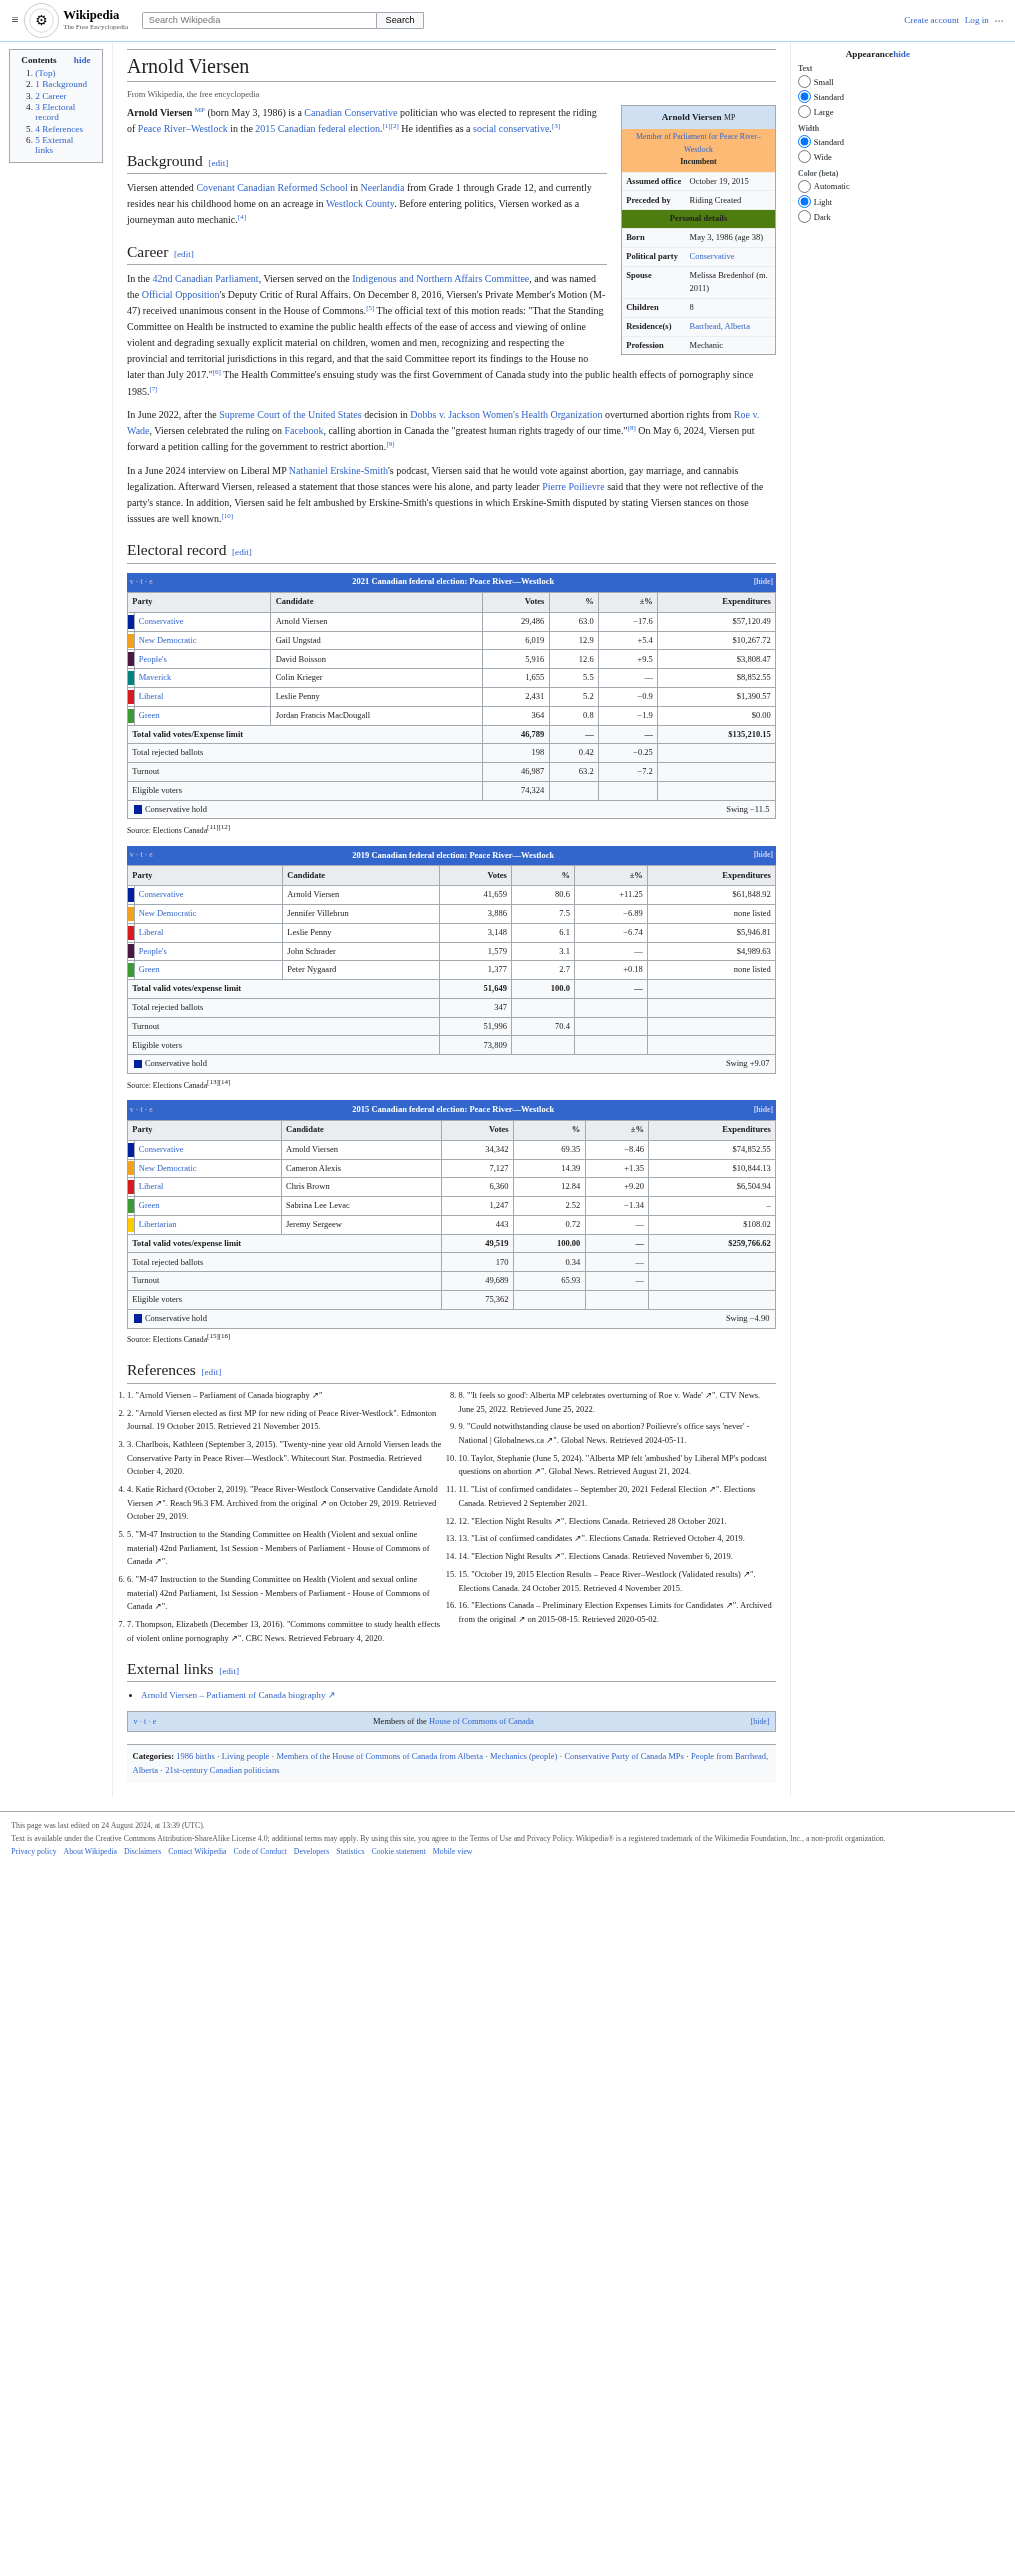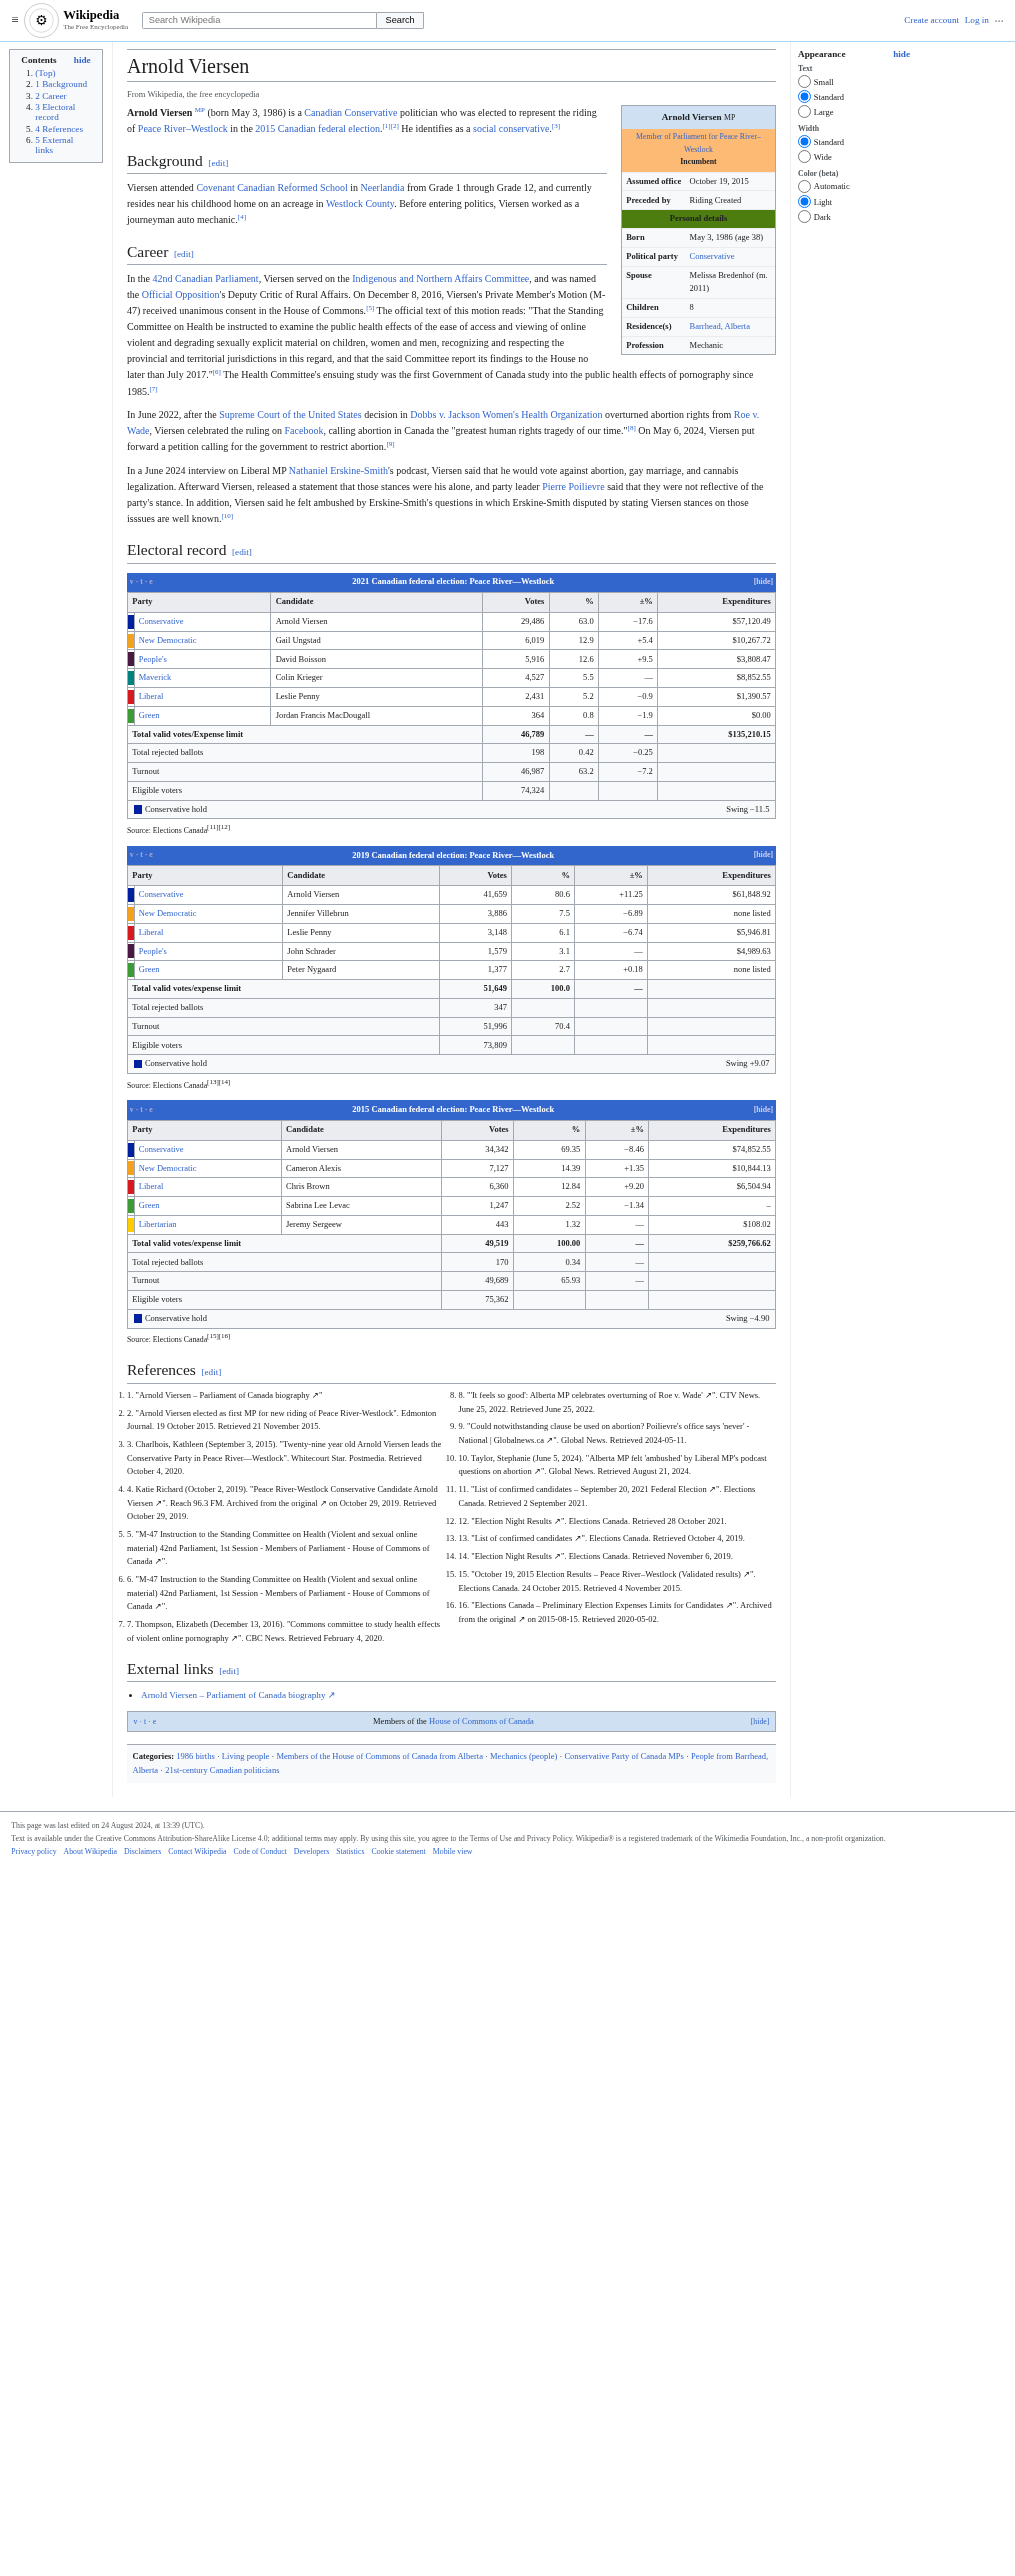--- a/index.html
+++ b/index.html
@@ -26,21 +26,21 @@
     #content { flex: 1; padding: 7px 14px 14px 14px; max-width: 677px; }
     h1.page-title { font-family: 'Linux Libertine', Georgia, serif; font-size: 20px; font-weight: normal; border-bottom: 0.7px solid #a2a9b1; padding-bottom: 2.8px; margin-bottom: 7px; }
 
     
     .content-tabs { display: flex; align-items: center; border-bottom: 0.7px solid #a2a9b1; margin-bottom: 8.5px; }
     .content-tabs .tab { padding: 4.2px 8.5px; font-size: 9.2px; cursor: pointer; color: #3366cc; }
     .content-tabs .tab.active { border: 0.7px solid #a2a9b1; border-bottom: 0.7px solid #fff; margin-bottom: -0.7px; background: #fff; color: #202122; }
 
     
     #right-panel { width: 127px; min-width: 127px; padding: 7px; font-size: 8.5px; border-left: 0.7px solid #eee; }
-    .appearance-section h4 { font-size: 9.2px; font-weight: bold; margin-bottom: 5.6px; display: flex; justify-content: space-between; gap: 32px; }
+    .appearance-section h4 { font-size: 9.2px; font-weight: bold; margin-bottom: 5.6px; display: flex; justify-content: flex-end; }
     .appearance-section label { display: block; margin: 2.8px 0; font-size: 8.5px; }
     .appearance-section .section-label { font-size: 7.8px; color: #54595d; margin: 5.6px 0 1.4px 0; font-weight: bold; }
     .radio-group { margin: 1.4px 0; }
     .radio-group label { display: flex; align-items: center; gap: 2.8px; font-size: 8.5px; margin: 2.1px 0; }
 
     
     .article-body { font-size: 10px; line-height: 1.6; }
     .article-body p { margin-bottom: 7px; }
     h2.section-heading { font-family: 'Linux Libertine', Georgia, serif; font-size: 15.5px; font-weight: normal; border-bottom: 0.7px solid #a2a9b1; margin: 11.3px 0 5.6px 0; display: flex; align-items: baseline; gap: 5.6px; }
     h2.section-heading .edit-link { font-size: 9.2px; font-weight: normal; color: #3366cc; }
@@ -301,21 +301,21 @@
       <td class="right">12.6</td>
       <td class="right">+9.5</td>
       <td class="right">$3,808.47</td>
     </tr>
               <tr>
       <td style="width:5.6px; padding:0;">
                   <div style="background:#00827f; width:5.6px; height:100%; min-height:14px;"></div>
                 </td>
       <td><a href="#">Maverick</a></td>
       <td>Colin Krieger</td>
-      <td class="right">4,527</td>
+      <td class="right">1,655</td>
       <td class="right">5.5</td>
       <td class="right">—</td>
       <td class="right">$8,852.55</td>
     </tr>
               <tr>
       <td style="width:5.6px; padding:0;">
                   <div style="background:#d71920; width:5.6px; height:100%; min-height:14px;"></div>
                 </td>
       <td><a href="#">Liberal</a></td>
       <td>Leslie Penny</td>
@@ -558,21 +558,21 @@
       <td class="right">−1.34</td>
       <td class="right">–</td>
     </tr>
               <tr>
       <td style="width:5.6px; padding:0;">
                   <div style="background:#ffcc00; width:5.6px; height:100%; min-height:14px;"></div>
                 </td>
       <td><a href="#">Libertarian</a></td>
       <td>Jeremy Sergeew</td>
       <td class="right">443</td>
-      <td class="right">1.32</td>
+      <td class="right">0.72</td>
       <td class="right">—</td>
       <td class="right">$108.02</td>
     </tr>
             </tbody>
           <tfoot>
             <tr class="total-row">
               <td colspan="3">Total valid votes/expense limit</td>
               <td class="right">49,519</td>
                 <td class="right">100.00</td>
                 <td class="right">—</td>

